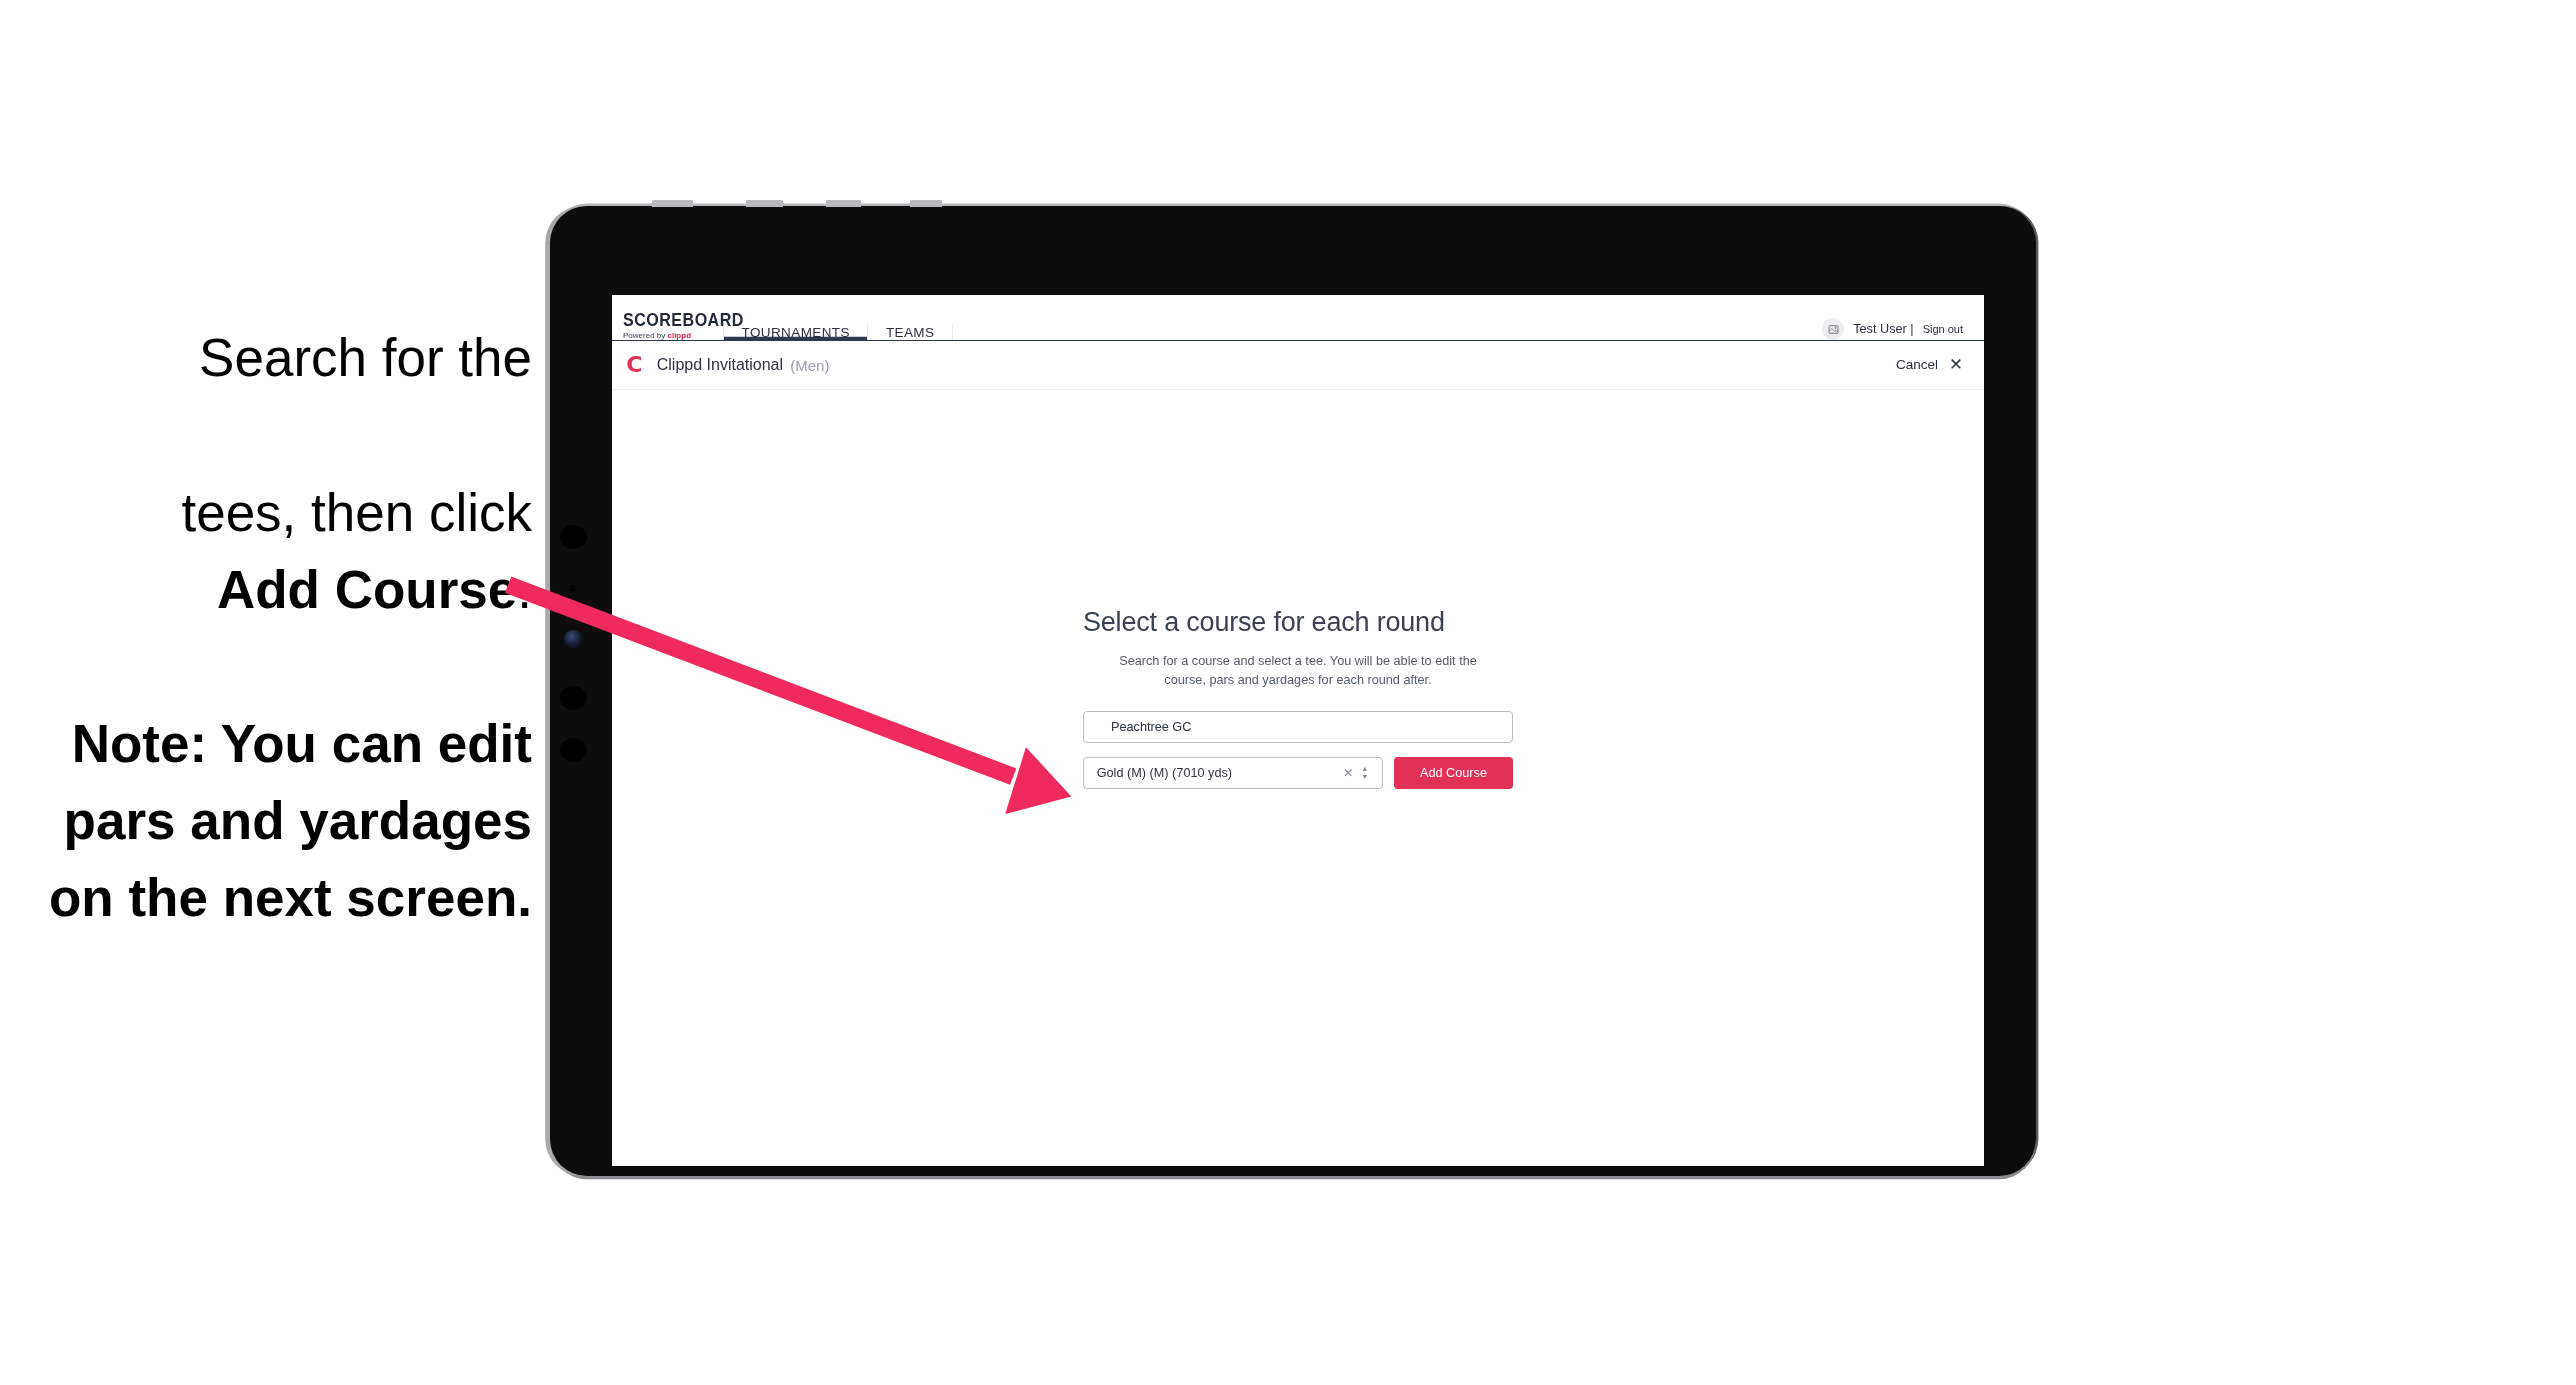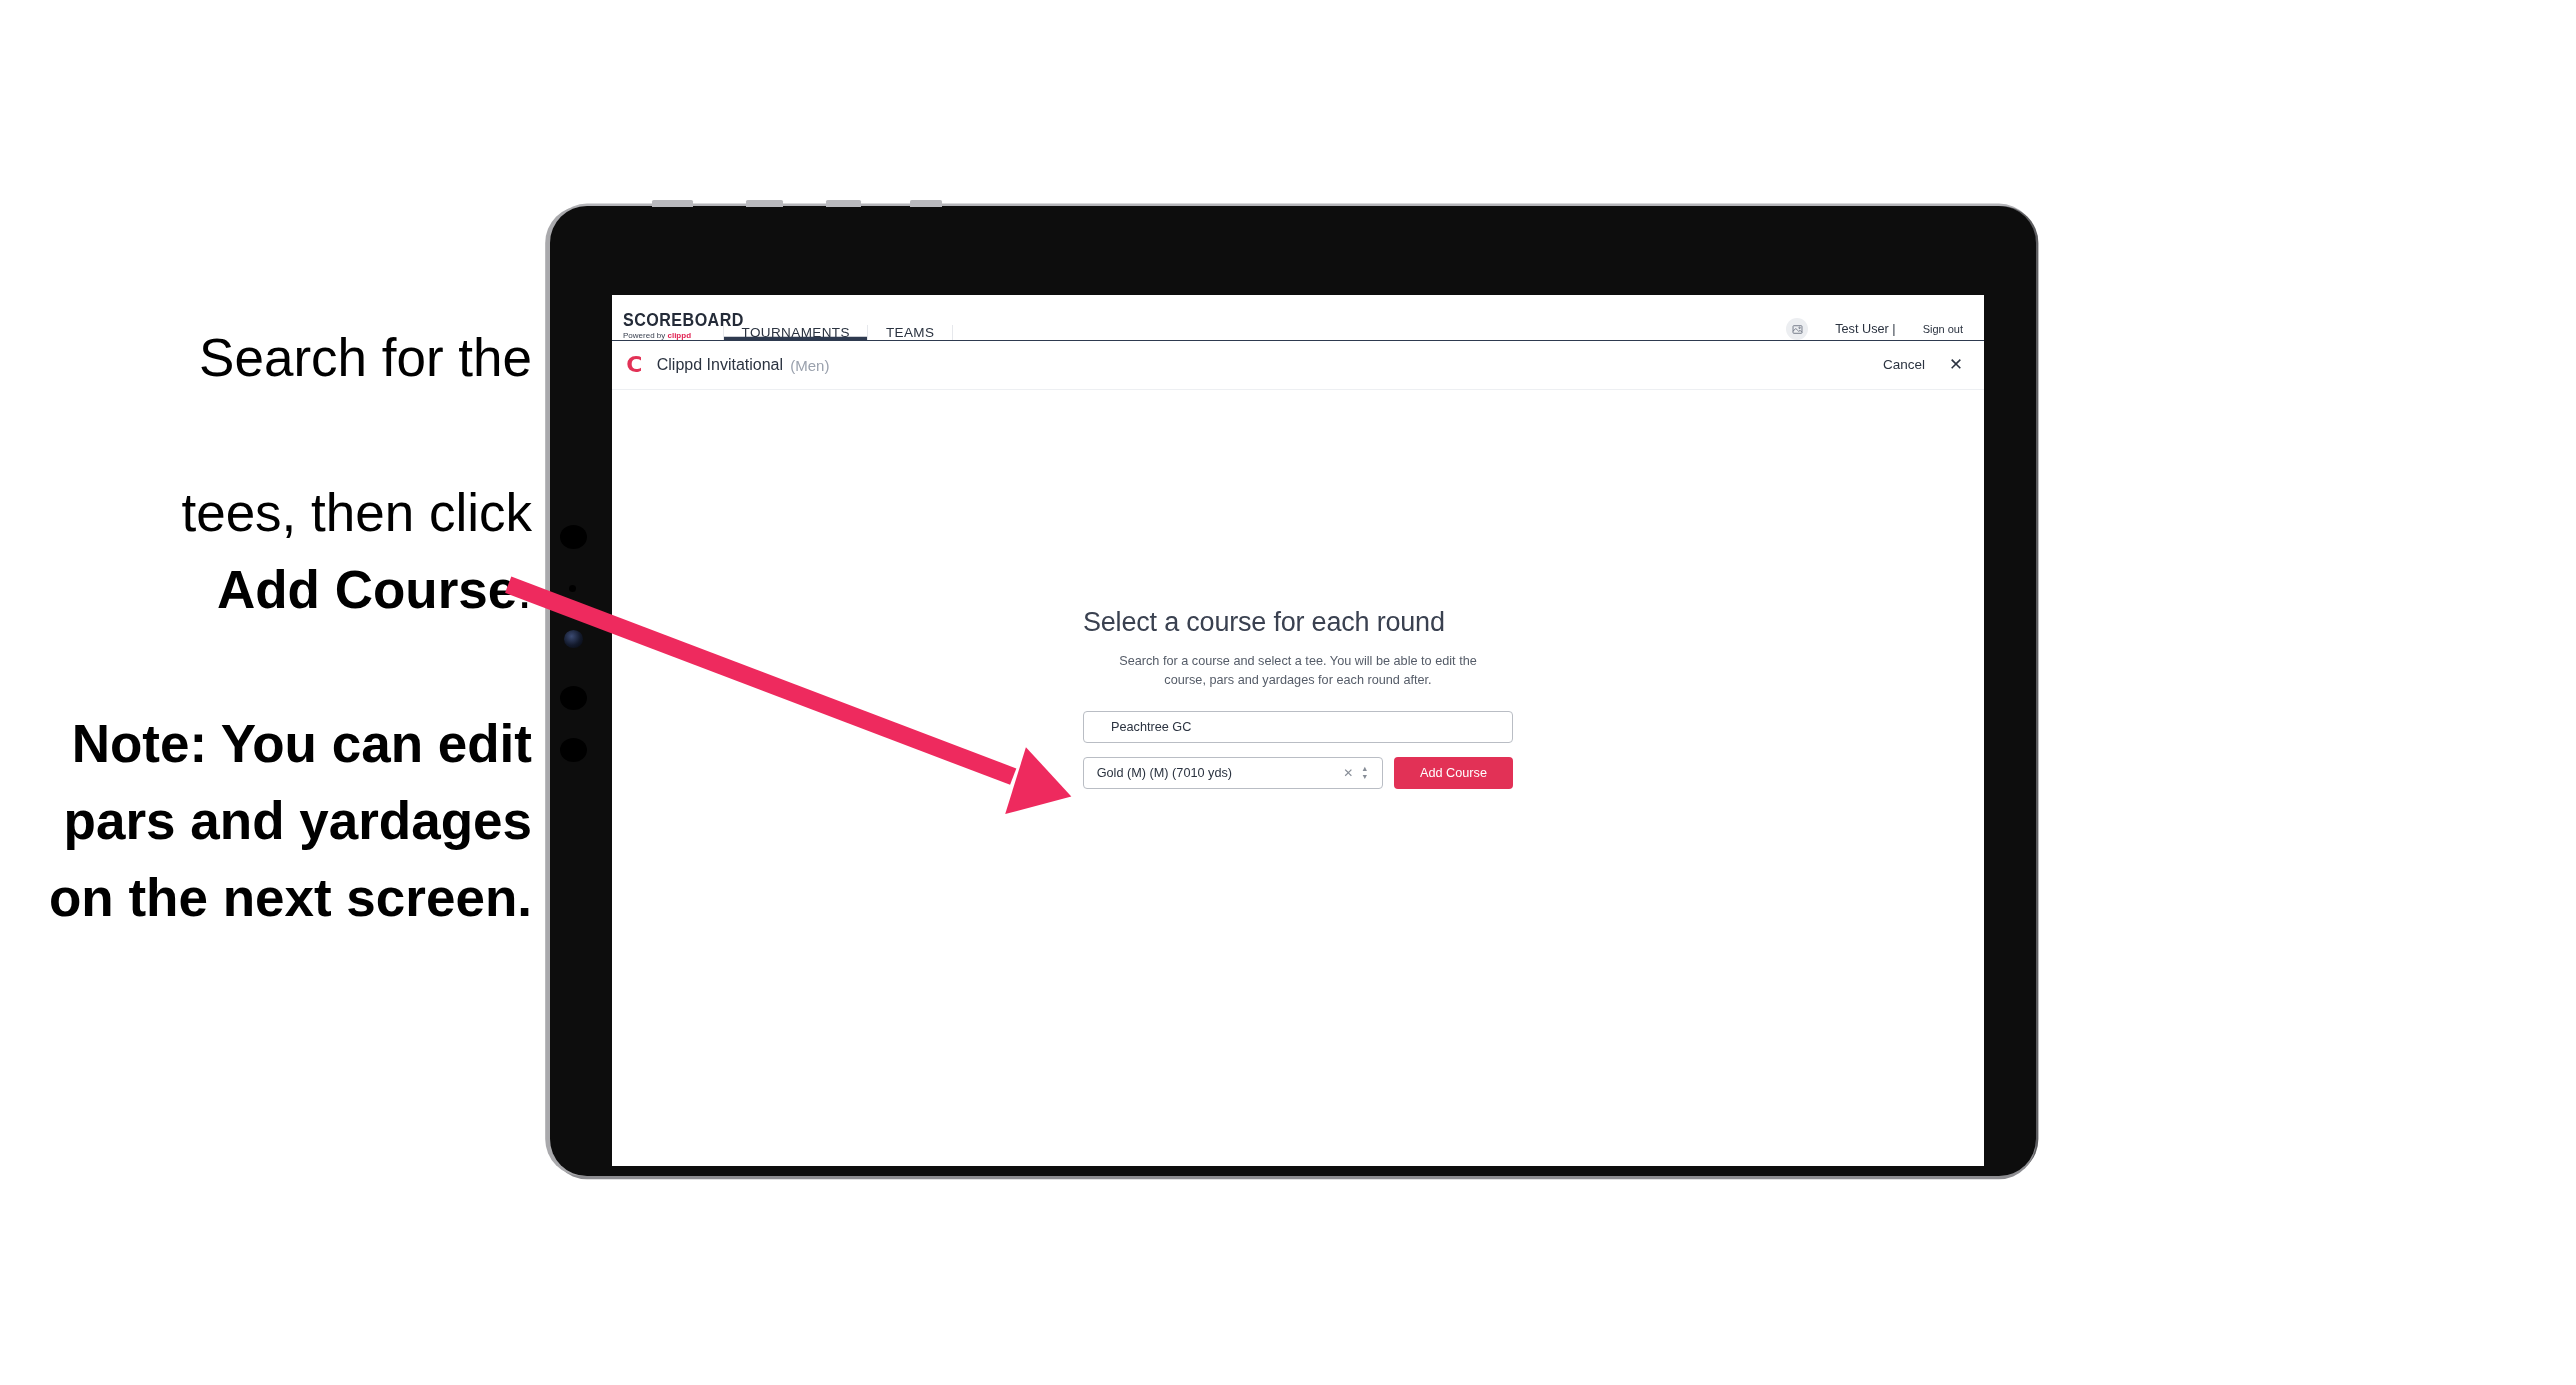--- a/index.html
+++ b/index.html
@@ -104,21 +104,21 @@
     font-size: 13.5px; letter-spacing: 0.4px;
     color: #2b3340;
     border-right: 0.8px solid #e6e8ec;
     cursor: pointer;
   }
   .navtab.active { box-shadow: inset 0 -3.2px 0 0 #2e3a4f; }
 
   #navspacer { flex: 1; border-right: 0.8px solid #e6e8ec; }
 
   #user-area {
-    display: flex; align-items: center; gap: 27px;
+    display: flex; align-items: center; gap: 9px;
     padding: 0 21px 0 14.3px;
   }
   #avatar {
     width: 22px; height: 22px; border-radius: 50%;
     background: #eceef1;
     display: flex; align-items: center; justify-content: center;
   }
   #avatar svg { width: 11px; height: 11px; }
   #username { font-size: 12.7px; color: #2b3340; }
   #signout { font-size: 11px; color: #2b3340; cursor: pointer; }
@@ -133,21 +133,21 @@
   }
   #tour-c {
     font-size: 22px; font-weight: 700; color: #e12454;
     line-height: 1; margin-right: 14.3px;
     font-family: "DejaVu Sans", sans-serif;
   }
   #tour-name { font-size: 16px; color: #2b3340; }
   #tour-gender { font-size: 15px; color: #9aa1ad; margin-left: 7.2px; }
   #tourbar-spacer { flex: 1; }
   #cancel-btn {
-    display: flex; align-items: center; gap: 24px;
+    display: flex; align-items: center; gap: 11px;
     font-size: 13.5px; color: #2b3340; cursor: pointer;
   }
   #cancel-x { font-size: 16.7px; line-height: 1; font-weight: 400; }
 
   
   #tabbar {
     height: 40px;
     background: #2e3a4f;
     display: flex; align-items: center;
     padding-left: 17.5px;

